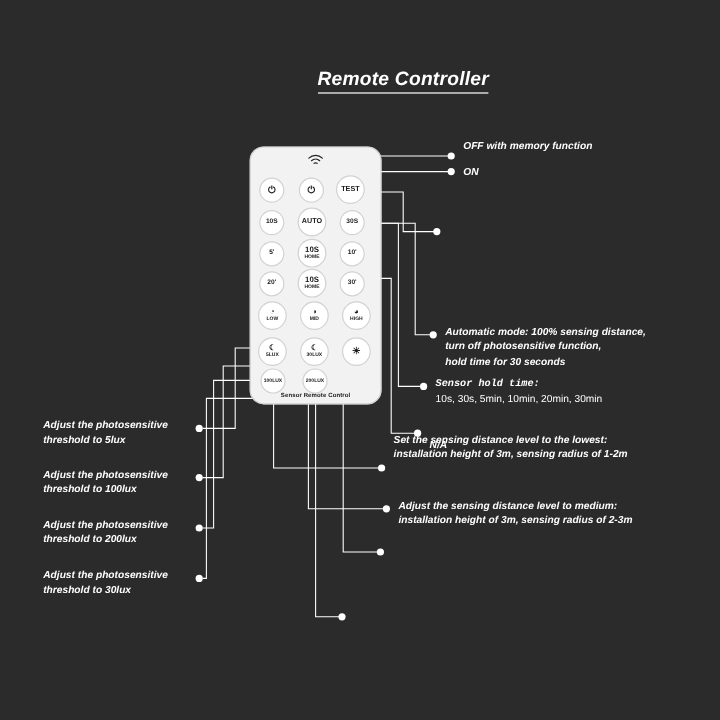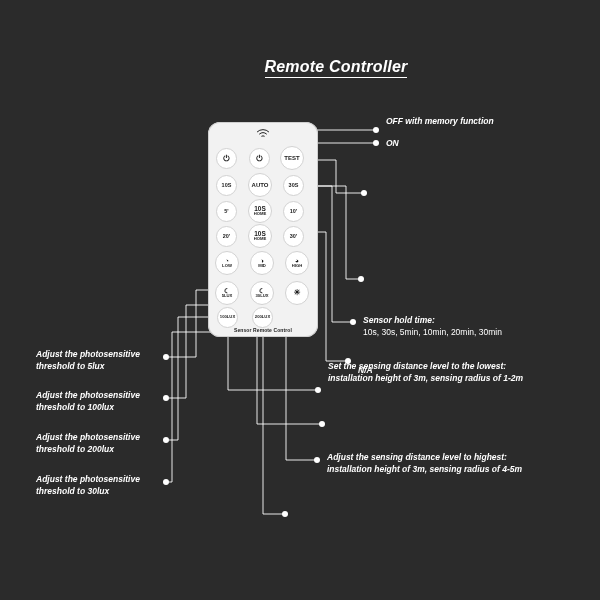--- a/index.html
+++ b/index.html
@@ -266,37 +266,40 @@
 
   <div class="dot" style="left:337px; top:127px;"></div>
   <div class="callout right" style="left:350px; top:115px;">OFF with memory function</div>
 
   <div class="dot" style="left:337px; top:140px;"></div>
   <div class="callout right" style="left:350px; top:137px;">ON</div>
 
   <div class="dot" style="left:325px; top:190px;"></div>
 
   <div class="dot" style="left:322px; top:276px;"></div>
+  <div class="callout right" style="left:335px; top:270px;">Automatic mode: 100% sensing distance,
+turn off photosensitive function,
+hold time for 30 seconds</div>
 
   <div class="dot" style="left:314px; top:319px;"></div>
-  <div class="callout right" style="left:327px; top:314px;">Sensor hold time:</div>
+  <div class="callout right" style="left:327px; top:314px;font-family:Liberation Mono, monospace;">Sensor hold time:</div>
   <div class="callout right" style="left:327px; top:326px; font-style:normal; font-weight:normal;text-align:right;">10s, 30s, 5min, 10min, 20min, 30min</div>
 
   <div class="dot" style="left:309px; top:358px;"></div>
   <div class="callout right" style="left:322px; top:364px;">N/A</div>
 
   <div class="dot" style="left:279px; top:387px;"></div>
   <div class="callout right" style="left:292px; top:360px;">Set the sensing distance level to the lowest:
 installation height of 3m, sensing radius of 1-2m</div>
 
   <div class="dot" style="left:283px; top:421px;"></div>
+  <div class="callout right" style="left:296px; top:415px;">Adjust the sensing distance level to medium:
+installation height of 3m, sensing radius of 2-3m</div>
 
   <div class="dot" style="left:278px; top:457px;"></div>
-  <div class="callout right" style="left:291px; top:451px;">Adjust the sensing distance level to highest:
-installation height of 3m, sensing radius of 4-5m</div>
 
   <div class="dot" style="left:246px; top:511px;"></div>
 
   <div class="dot" style="left:127px; top:354px;"></div>
   <div class="callout left" style="left:0px; top:348px; width:118px;">Adjust the photosensitive
 threshold to 5lux</div>
 
   <div class="dot" style="left:127px; top:395px;"></div>
   <div class="callout left" style="left:0px; top:389px; width:118px;">Adjust the photosensitive
 threshold to 100lux</div>

